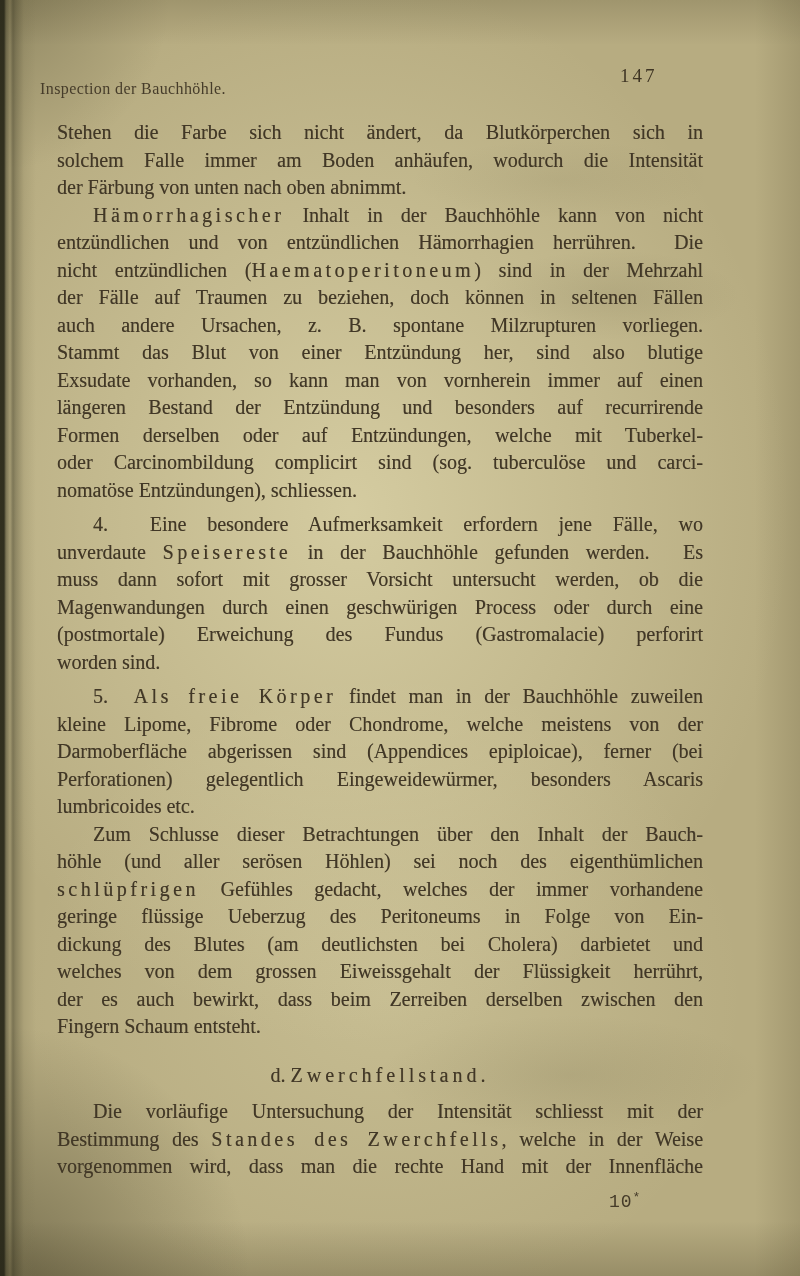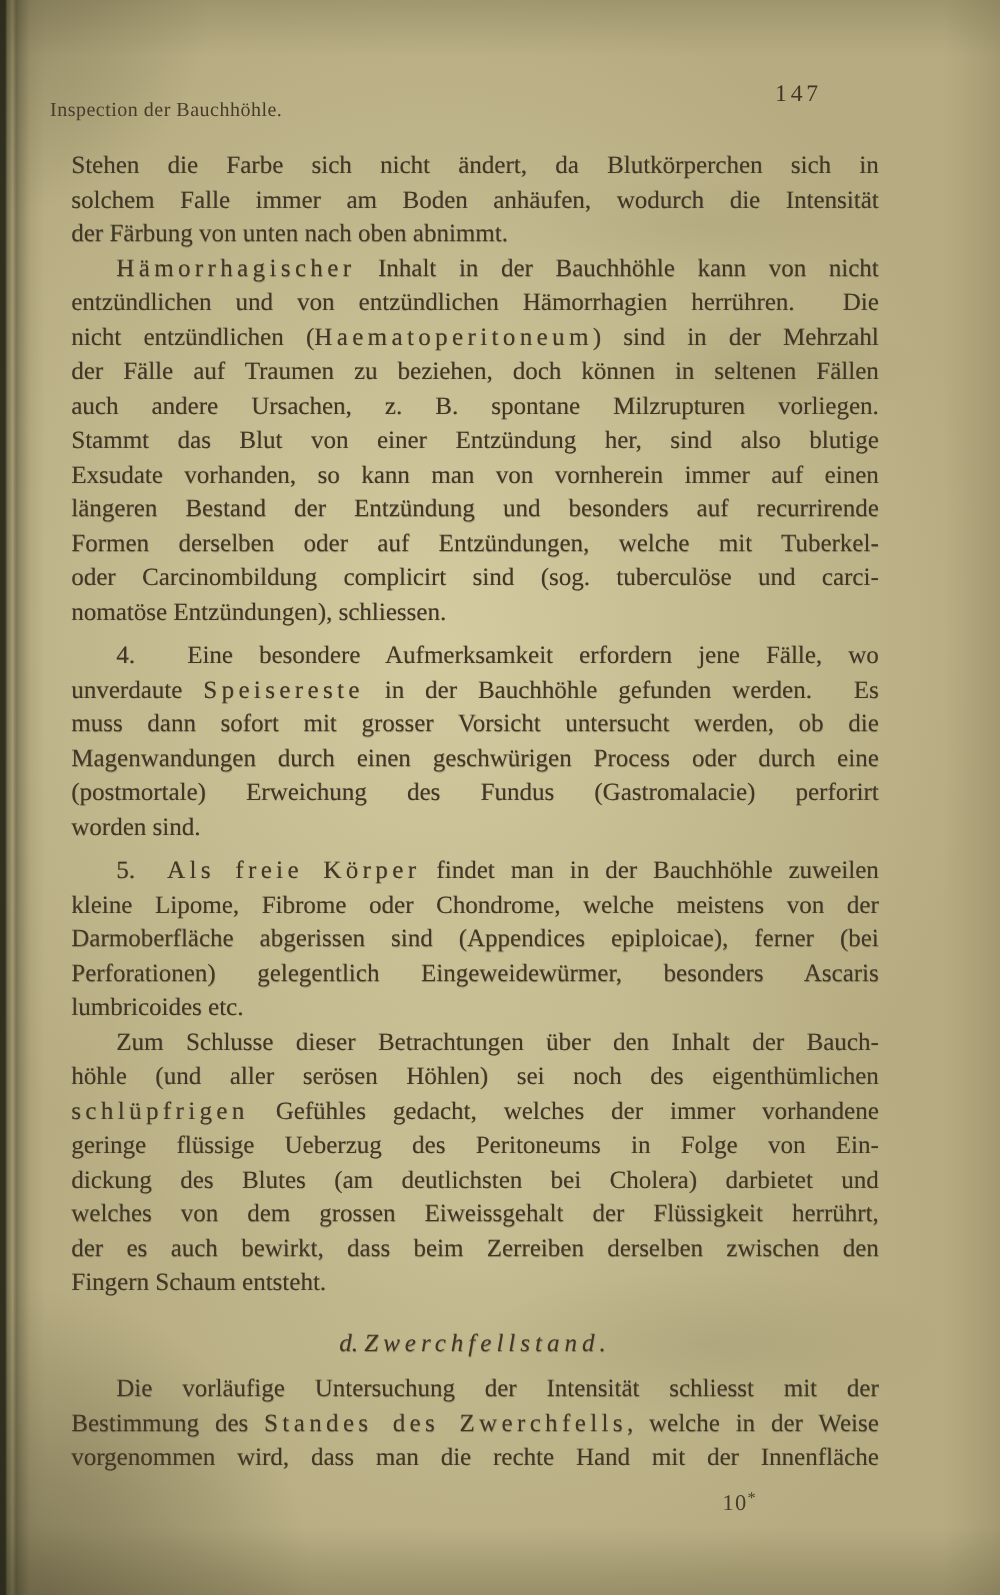--- a/index.html
+++ b/index.html
@@ -42,25 +42,25 @@
   .text-col{
     position:absolute;left:57px;top:119px;width:646px;
     font-size:20px;line-height:27.5px;
     text-shadow:0.3px 0.3px 0.6px rgba(60,50,35,0.45);
   }
   .para{margin:0;}
   .ln{text-align:justify;text-align-last:justify;}
   .ln.noflush{text-align-last:left;}
   .para.indent .ln:first-child{text-indent:36px;}
   .seg-spaced{letter-spacing:3.5px;}
-  .blk-heading{text-align:center;font-size:20px;font-style:italic;}
+  .blk-heading{text-align:center;font-size:20px;}
   .blk-heading .seg-spaced{letter-spacing:4px;}
   .sig{
-    position:absolute;top:1190px;left:578px;
-    font-size:18px;letter-spacing:1px;color:#453b29;
+    position:absolute;top:1190px;left:609px;
+    font-size:18px;letter-spacing:1px;color:#453b29;font-family:Liberation Mono, monospace;
   }
   .sig sup{font-size:13px;vertical-align:6px;}
 </style>
 </head>
 <body>
 
 <div class="page">
   <div class="hdr-title">Inspection der Bauchhöhle.</div>
   <div class="hdr-num">147</div>
   <div class="text-col">

